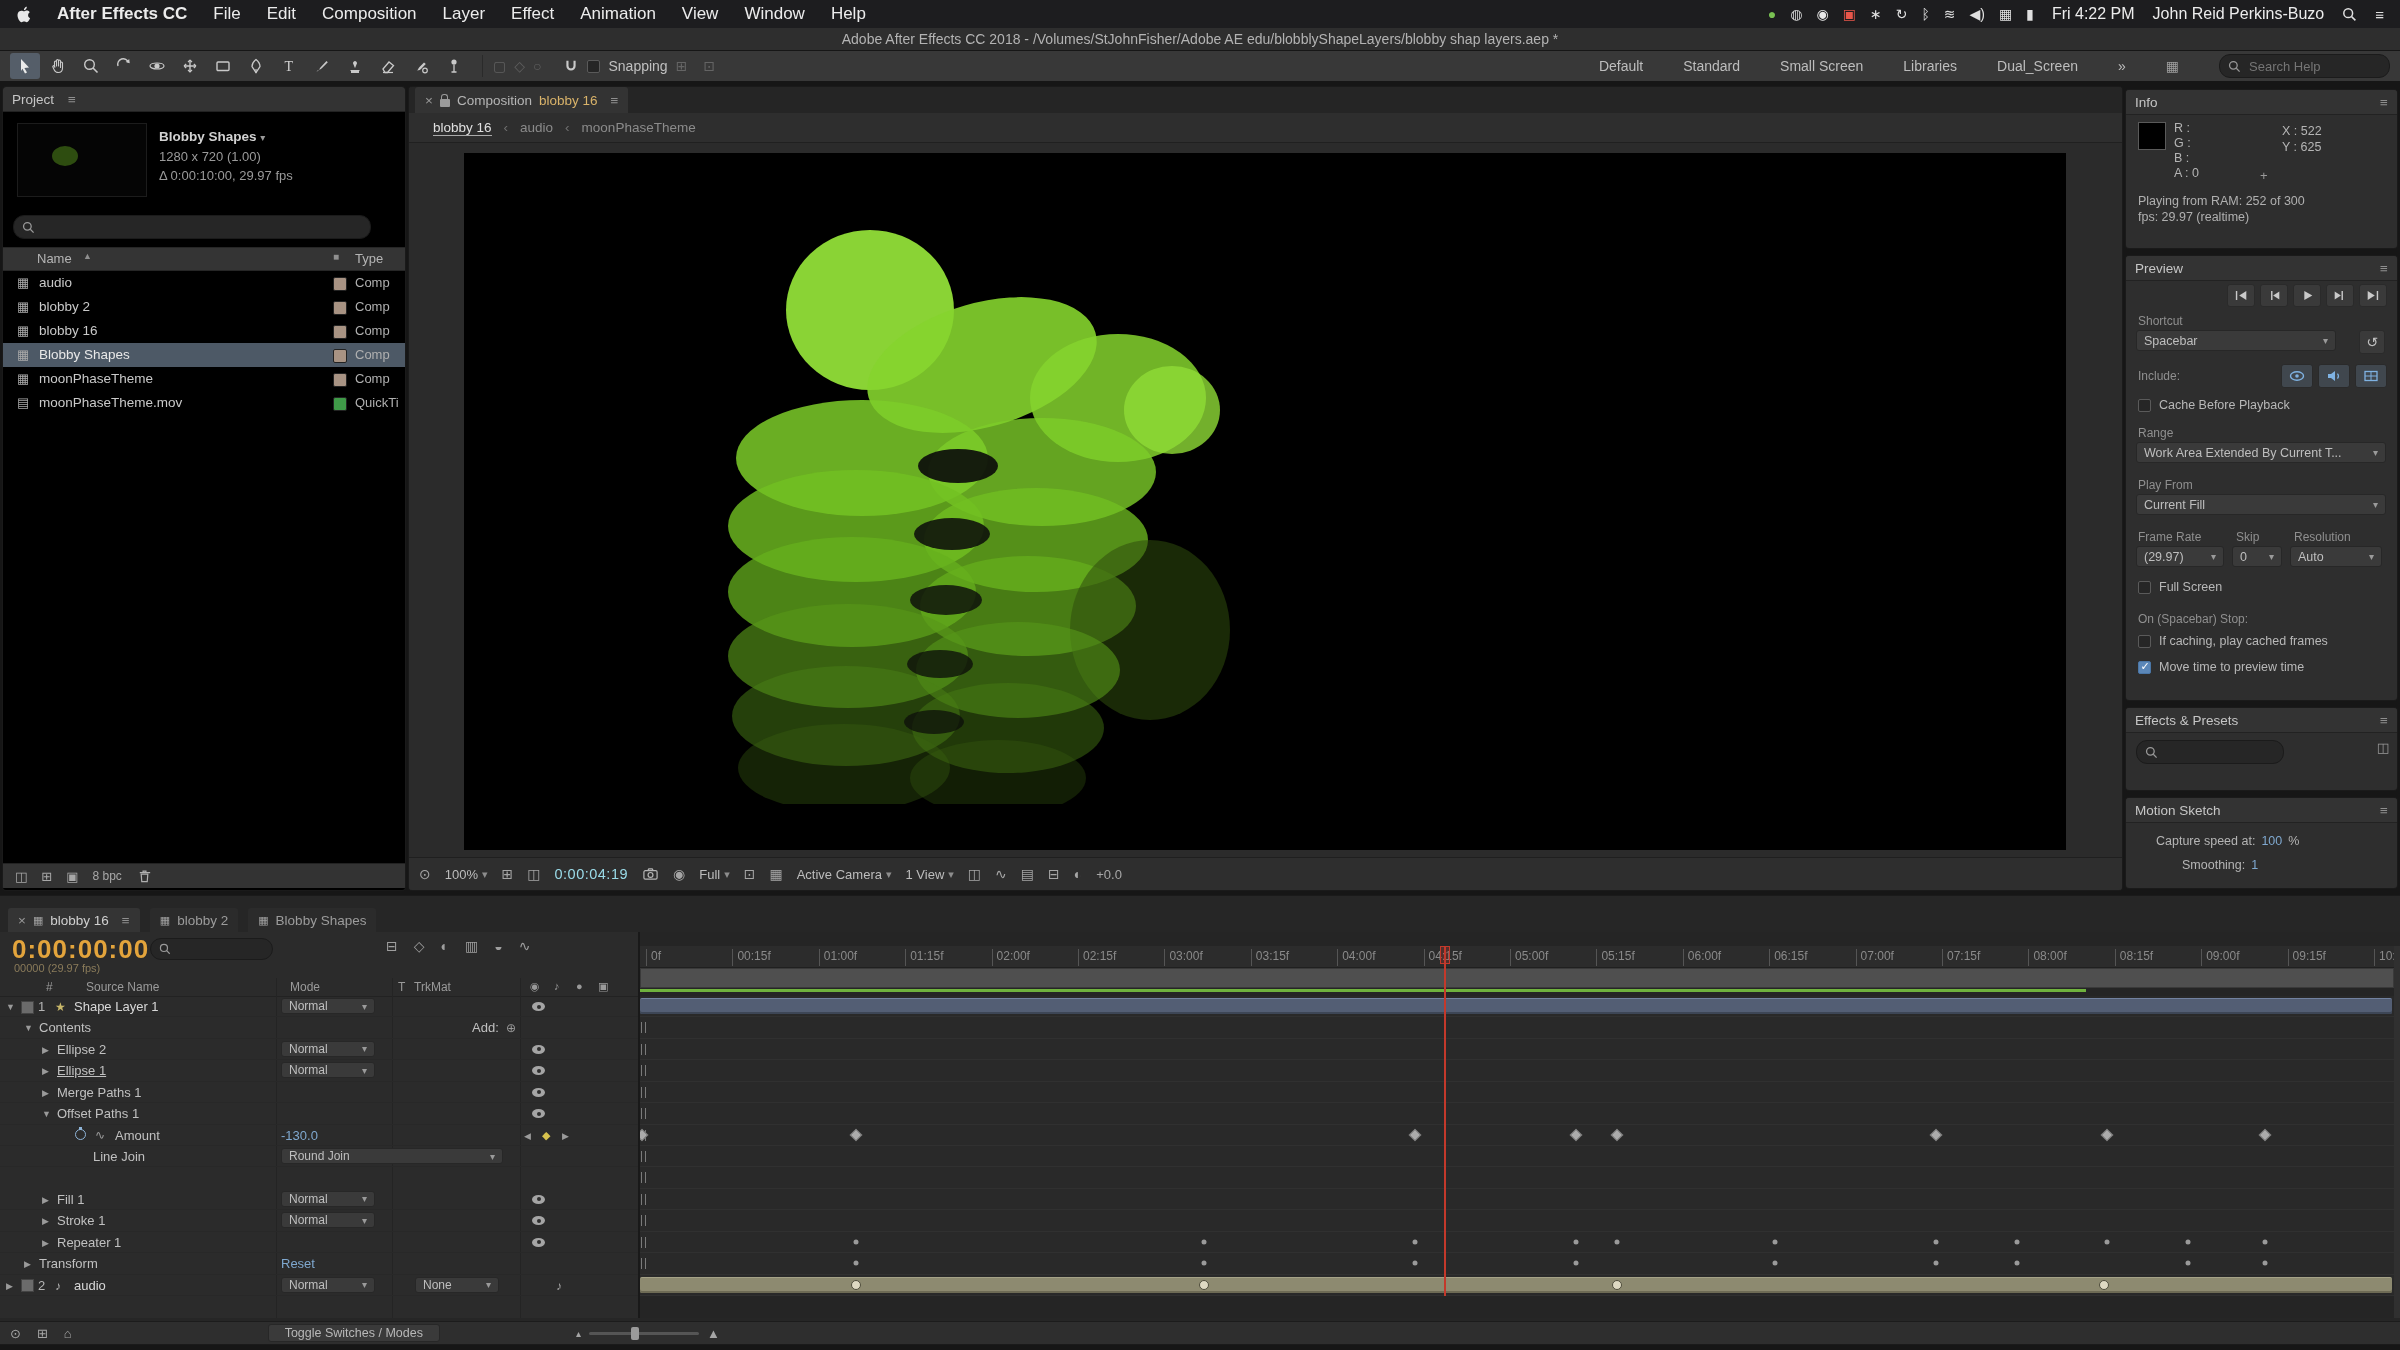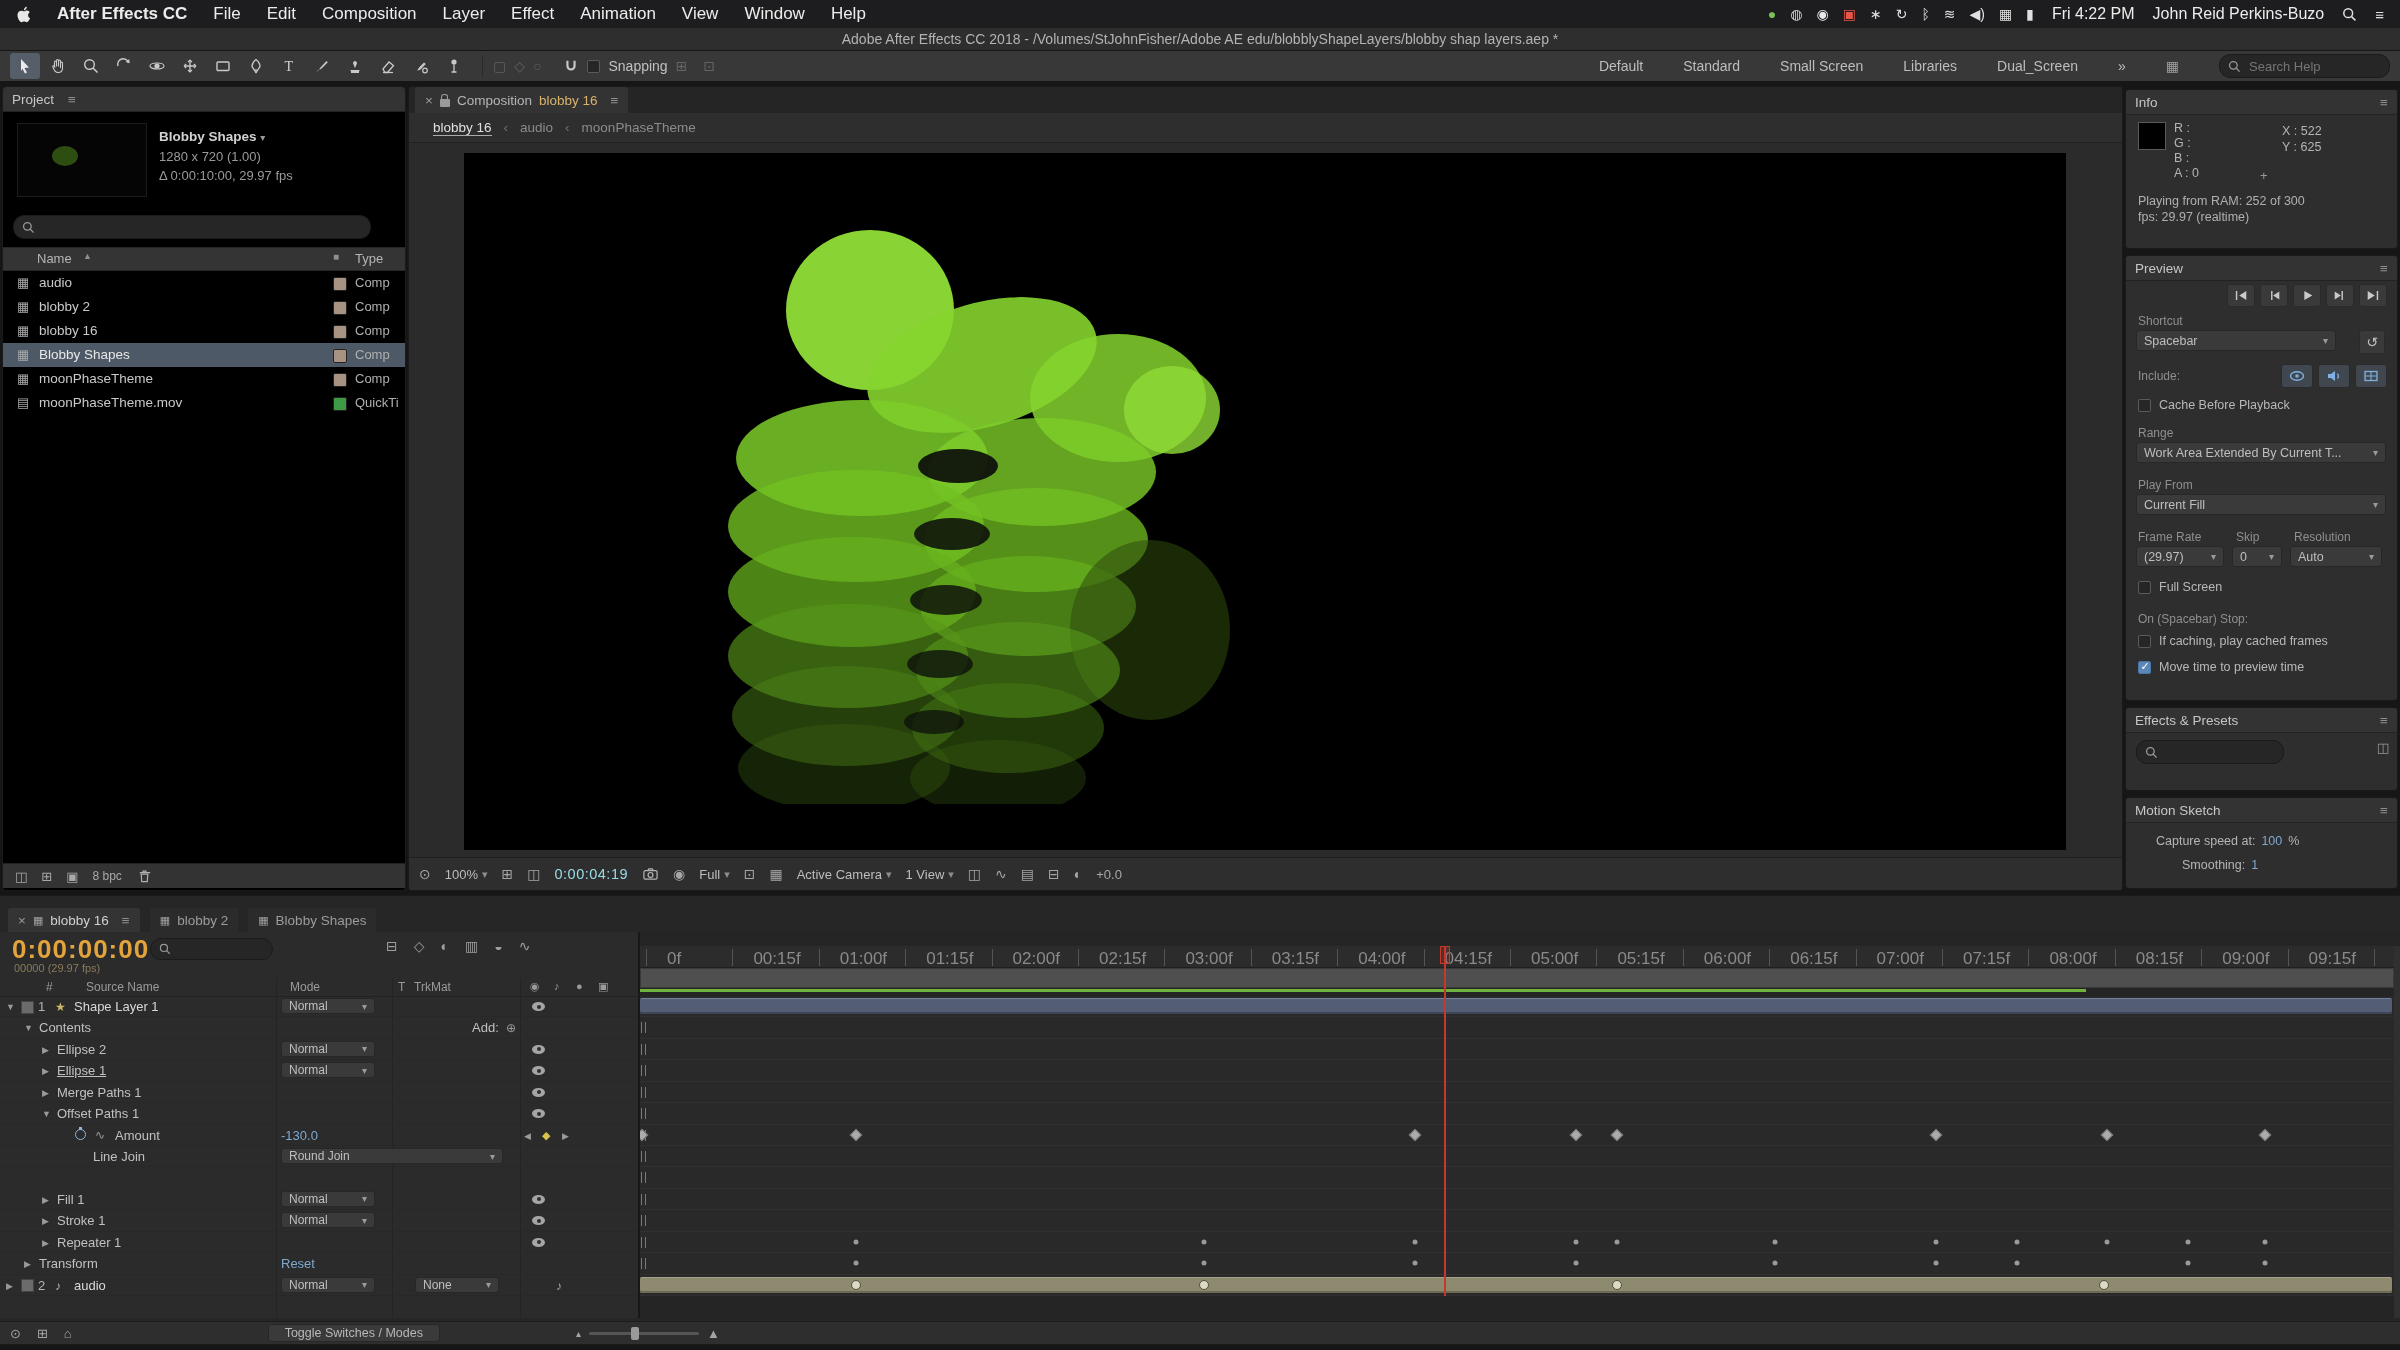--- a/index.html
+++ b/index.html
@@ -128,21 +128,21 @@
   .eyeic{width:13px;height:9px;background:#a5a5a5;border-radius:50%;top:6px !important;}
   .eyeic::after{content:"";position:absolute;left:4.5px;top:2.5px;width:4px;height:4px;background:#2e2e2e;border-radius:50%;}
   .spk{font-size:12px;color:#a5a5a5;top:4px !important;}
   .nav{font-size:9px;color:#9a9a9a;top:6px !important;}
   .nav.kfd{font-size:11px;color:#d7c24d;top:4.5px !important;}
   .swic{display:inline-block;width:11px;height:11px;border:1.5px solid #8fb5d9;border-radius:50%;top:4.5px !important;box-sizing:border-box;}
   .swic::before{content:"";position:absolute;top:-3.5px;left:3px;width:3px;height:3px;background:#8fb5d9;}
   .gph{font-size:12px;color:#9a9a9a;top:3px !important;}
   .tl-track{position:absolute;left:640px;top:36px;right:0;height:386px;background:#252525;overflow:hidden;}
   .ruler{position:absolute;left:0;top:14px;right:0;height:21px;background:#2c2c2c;border-bottom:1px solid #202020;overflow:hidden;}
-  .rtick{position:absolute;top:3px;color:#8a8a8a;font-size:17px;border-left:1px solid #555;padding-left:20px;height:17px;white-space:nowrap;}
+  .rtick{position:absolute;top:3px;color:#8a8a8a;font-size:12px;border-left:1px solid #555;padding-left:4px;height:17px;white-space:nowrap;}
   .workarea{position:absolute;left:0;top:36px;right:6px;height:20px;background:#4f4f4f;border:1px solid #3a3a3a;box-sizing:border-box;}
   .cacheline{position:absolute;left:0;top:57px;height:3px;background:#6fb23e;z-index:4;}
   .trackrows{position:absolute;left:0;top:64px;right:0;height:300px;background:#292929;}
   .tl-trow{position:absolute;left:0;right:0;height:21.4286px;border-bottom:1px solid #303030;box-sizing:border-box;}
   .bar{position:absolute;left:0;right:8px;top:2px;bottom:2px;border-radius:2px;}
   .bar.shape{background:#535e74;border-top:1px solid #7282a0;box-shadow:inset 0 -2px 0 #3d4656;}
   .bar.audio{background:#8d8a70;border-top:1px solid #a5a287;box-shadow:inset 0 -2px 0 #6e6b55;}
   .intick{position:absolute;left:1px;top:5px;height:11px;width:5px;border-left:1px solid #7a7a7a;border-right:1px solid #7a7a7a;box-sizing:border-box;}
   .key{position:absolute;top:50%;z-index:3;}
   .key.diamond{width:9px;height:9px;background:#ababab;border:1px solid #6e6e6e;transform:translate(-50%,-50%) rotate(45deg);box-sizing:border-box;}

